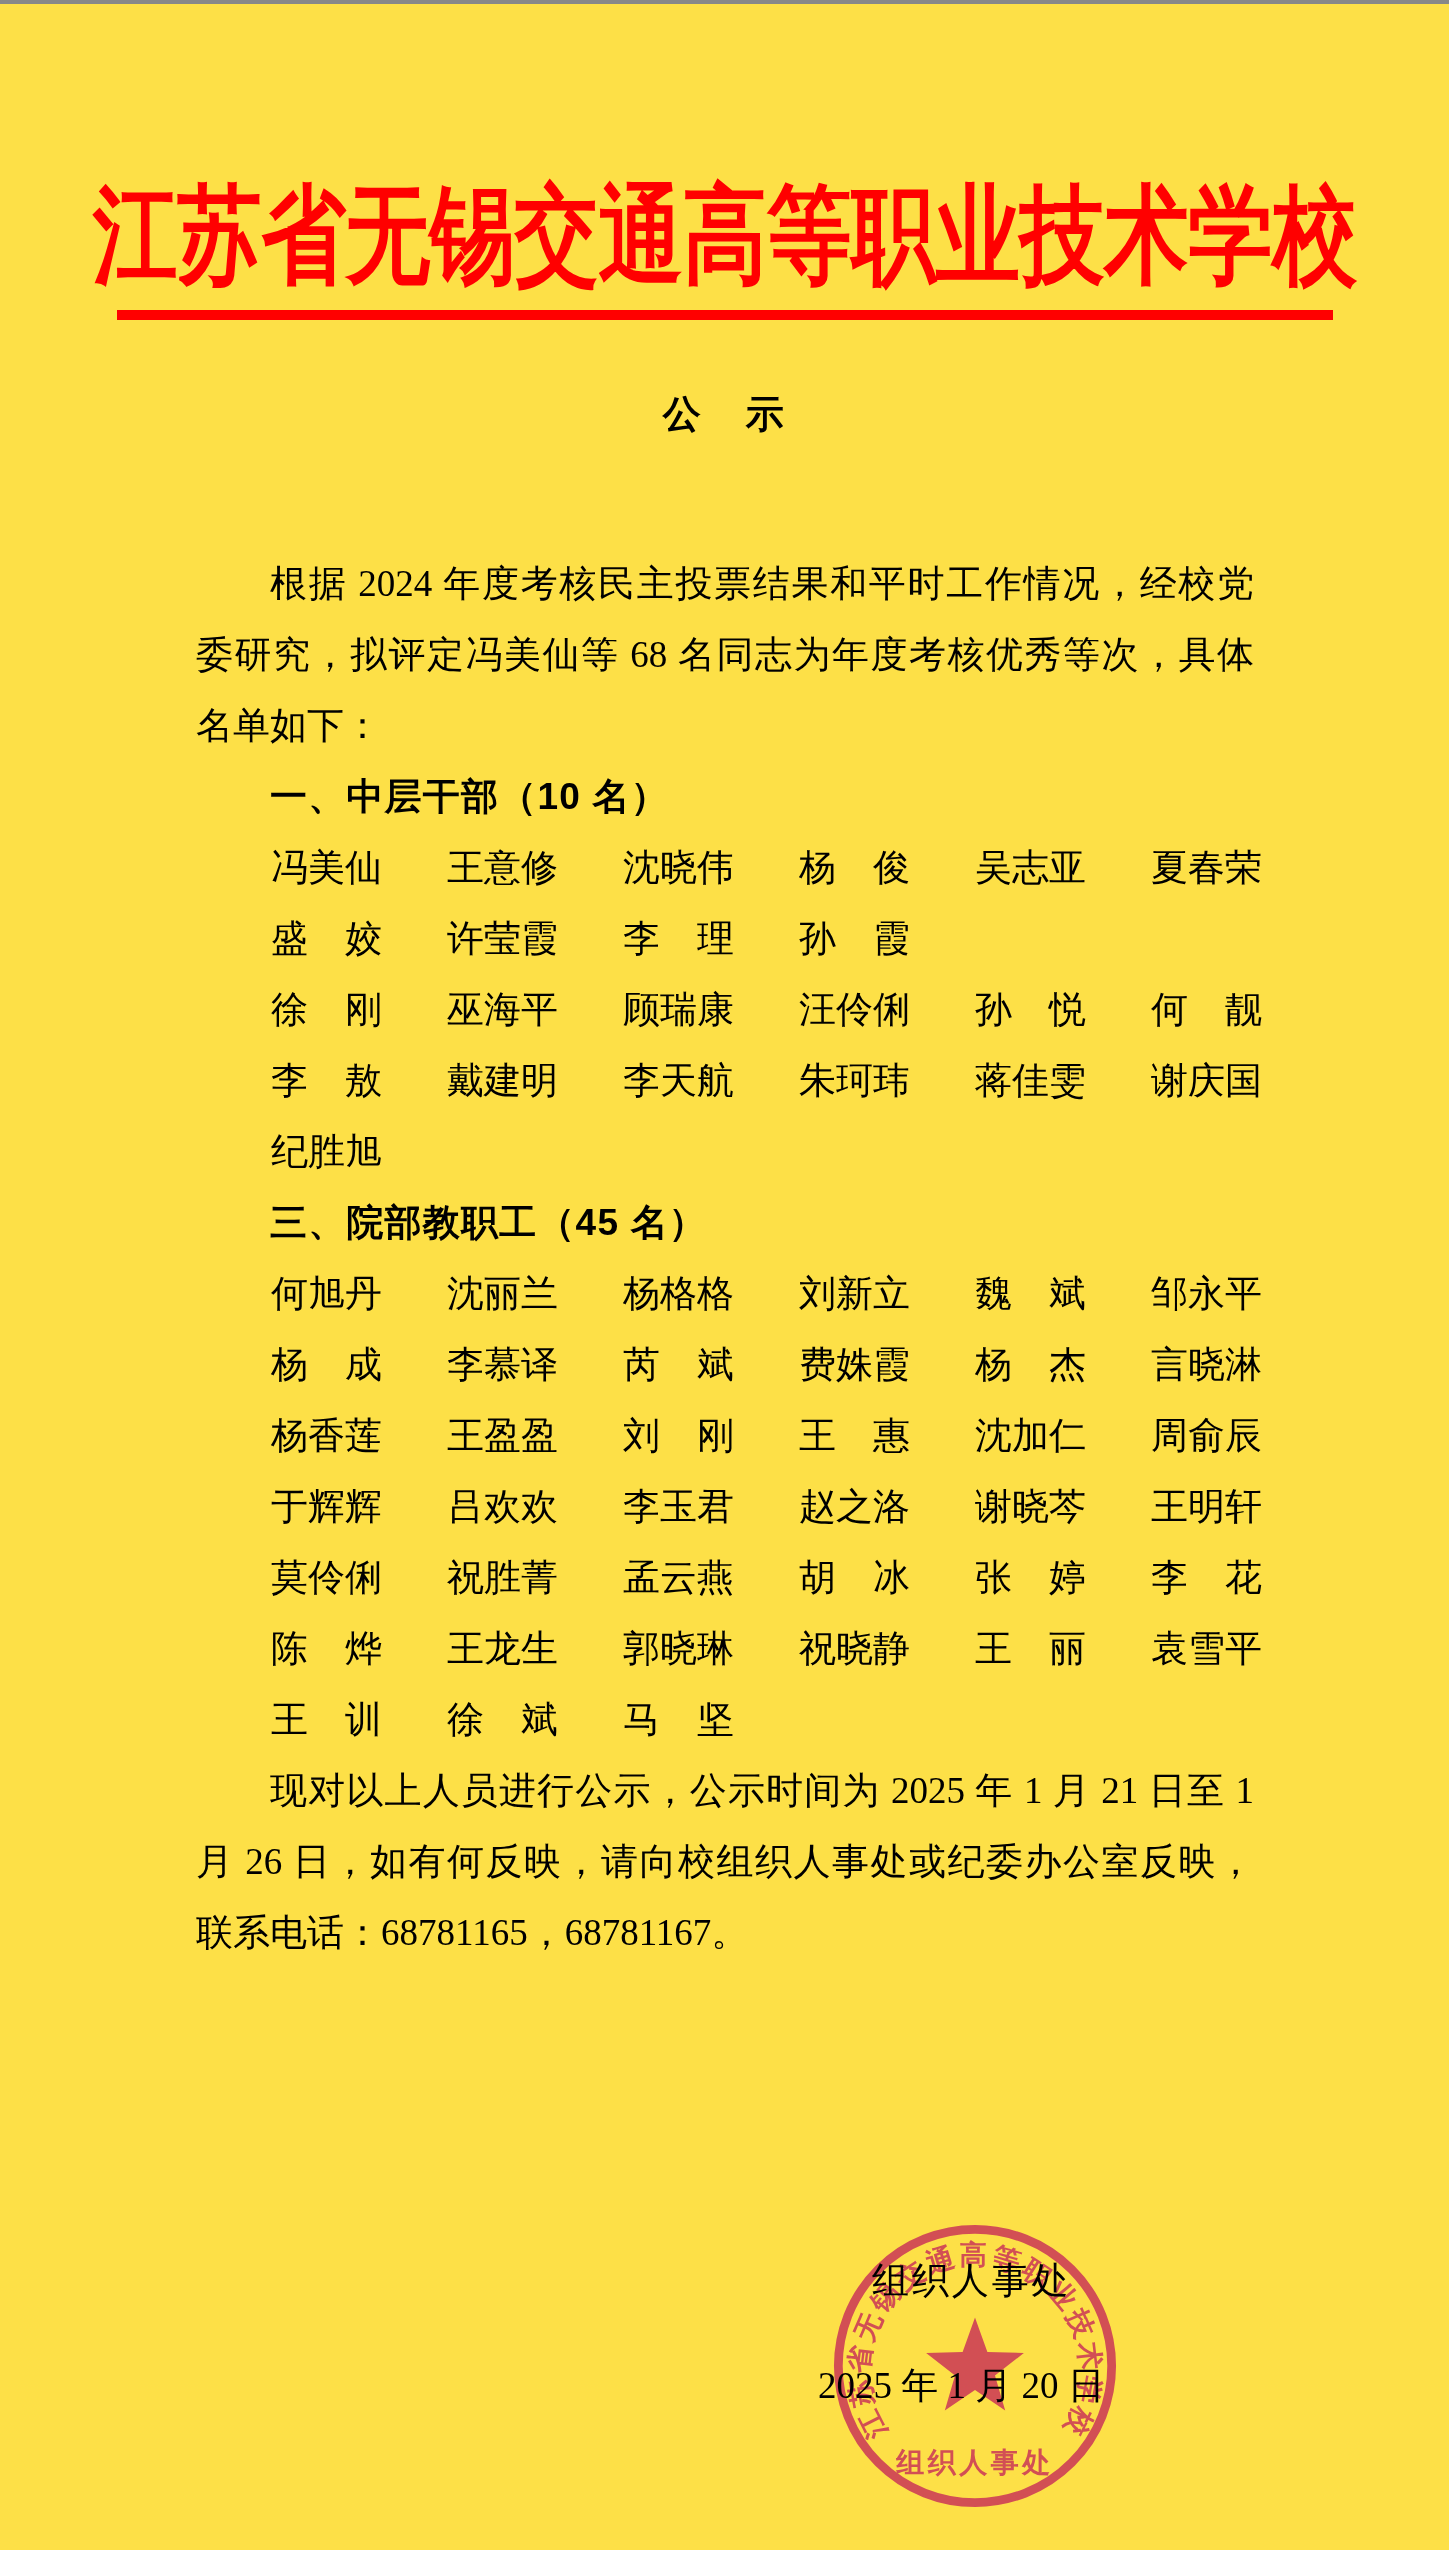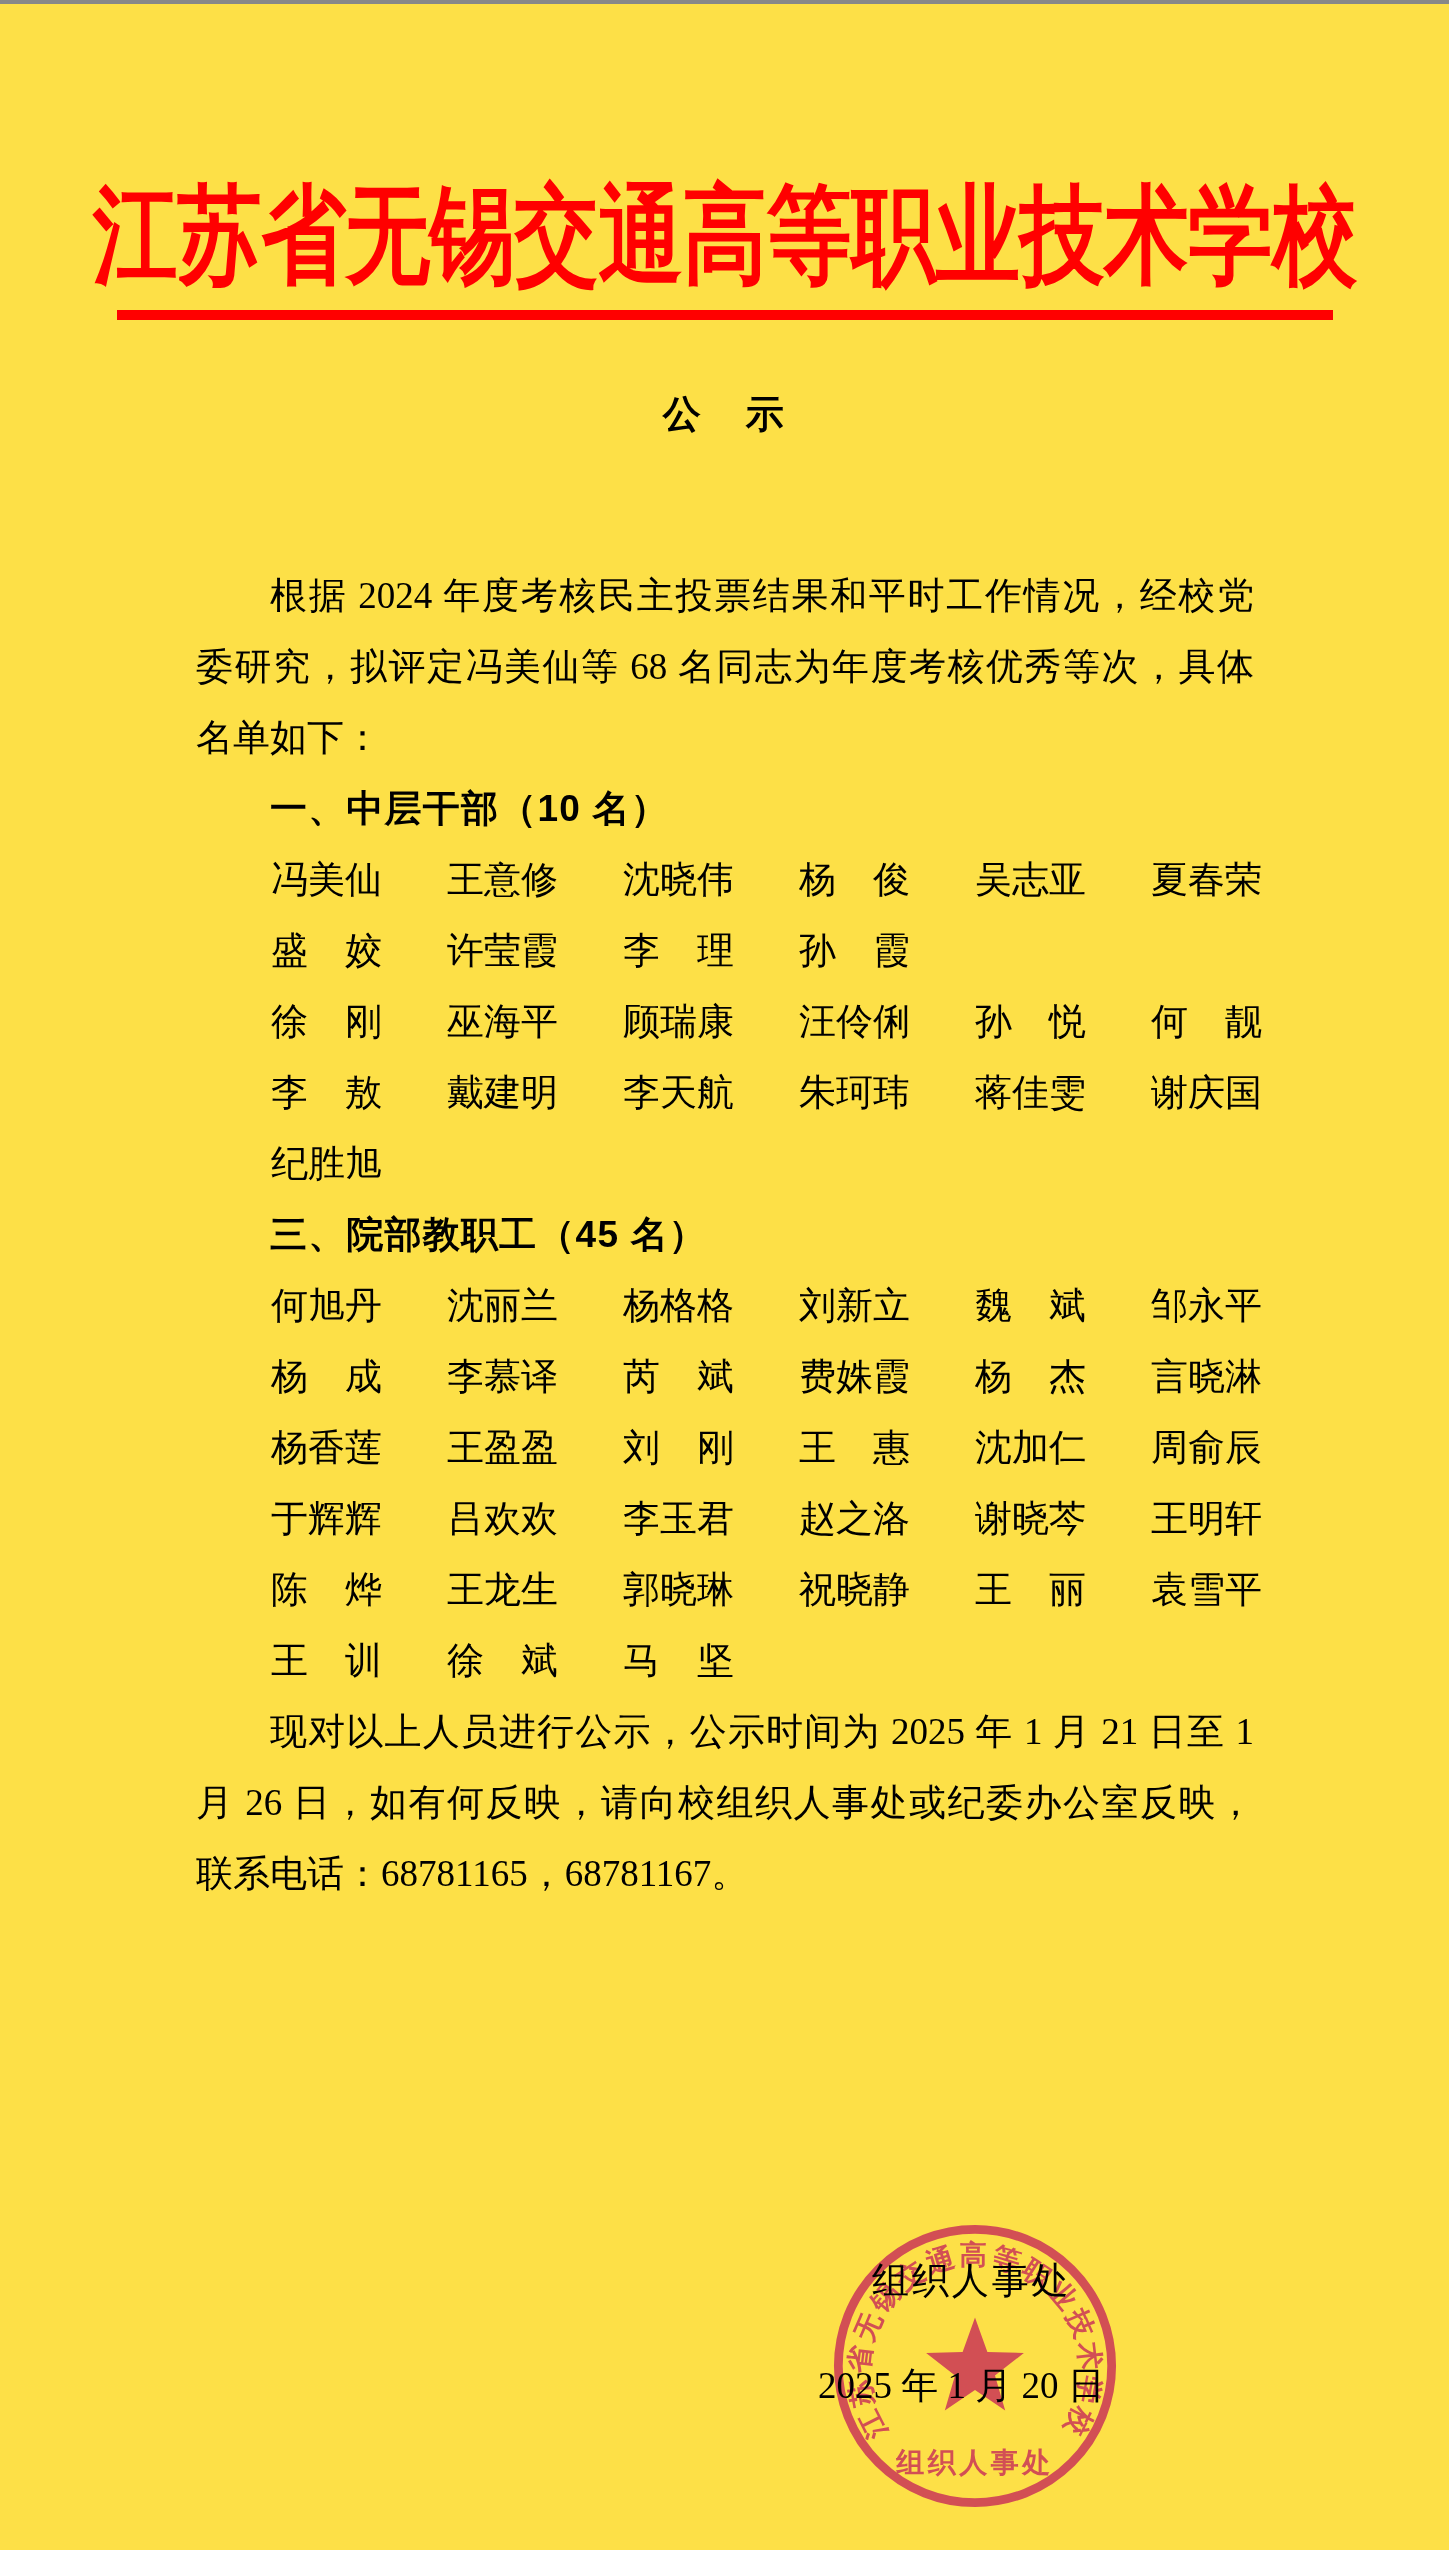--- a/index.html
+++ b/index.html
@@ -25,21 +25,21 @@
     position:absolute;top:306px;left:117px;
     width:1216px;height:10px;background:#ff0000;
   }
   .doc-title{
     position:absolute;top:390px;left:0;width:100%;
     text-align:center;
     font-size:38px;line-height:1.1;font-weight:bold;
     letter-spacing:3.5px;
   }
   .content{
-    position:absolute;left:196px;top:556px;width:1058px;
+    position:absolute;left:196px;top:544px;width:1058px;
     font-size:37px;line-height:71px;
   }
   .line{height:71px;white-space:nowrap;}
   .indent{padding-left:74px;}
   .fill{
     white-space:normal;
     text-align:justify;
     text-align-last:justify;
   }
   .heading{
@@ -146,20 +146,28 @@
       </div>
     <div class="line name-row">
         <span class="name-cell">于辉辉</span>
         <span class="name-cell">吕欢欢</span>
         <span class="name-cell">李玉君</span>
         <span class="name-cell">赵之洛</span>
         <span class="name-cell">谢晓芩</span>
         <span class="name-cell">王明轩</span>
       </div>
     <div class="line name-row">
+        <span class="name-cell">莫伶俐</span>
+        <span class="name-cell">祝胜菁</span>
+        <span class="name-cell">孟云燕</span>
+        <span class="name-cell">胡　冰</span>
+        <span class="name-cell">张　婷</span>
+        <span class="name-cell">李　花</span>
+      </div>
+    <div class="line name-row">
         <span class="name-cell">陈　烨</span>
         <span class="name-cell">王龙生</span>
         <span class="name-cell">郭晓琳</span>
         <span class="name-cell">祝晓静</span>
         <span class="name-cell">王　丽</span>
         <span class="name-cell">袁雪平</span>
       </div>
     <div class="line name-row">
         <span class="name-cell">王　训</span>
         <span class="name-cell">徐　斌</span>

